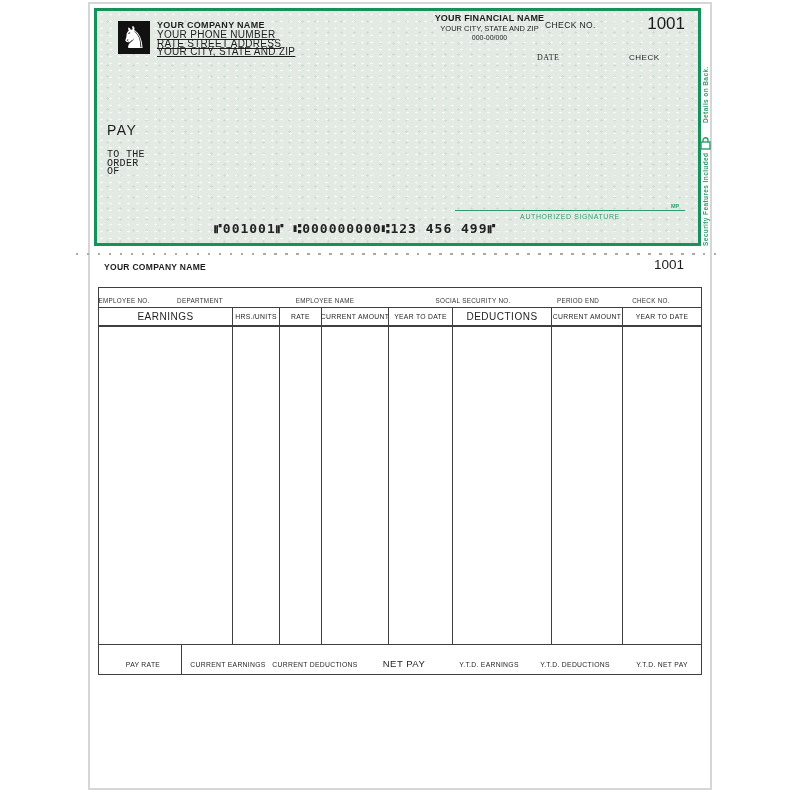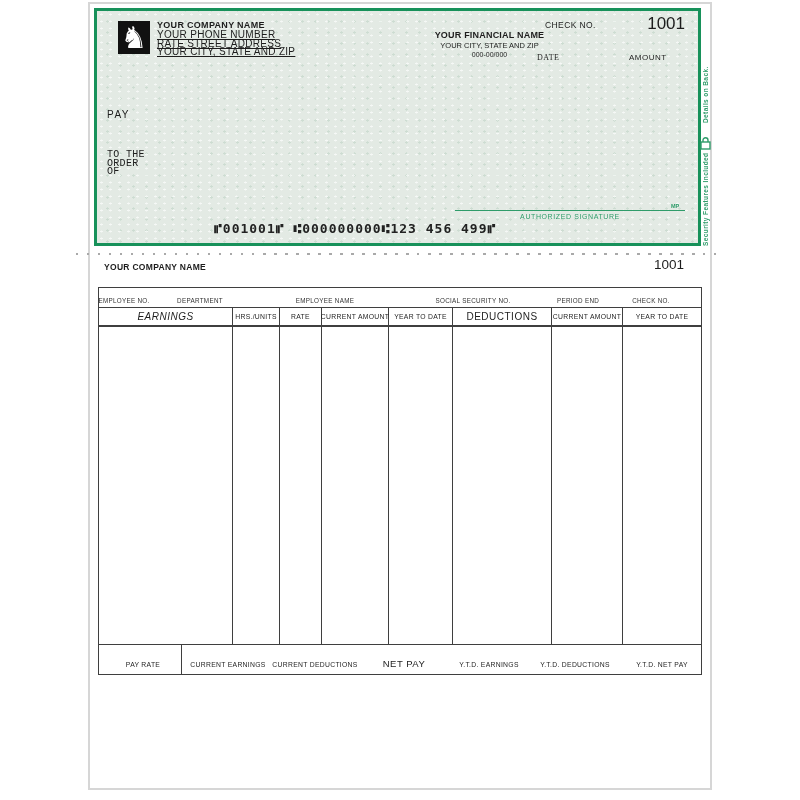--- a/index.html
+++ b/index.html
@@ -14,29 +14,29 @@
            background-color:#e3eae4;
            background-image:
              radial-gradient(rgba(255,255,255,.65) 1px, rgba(255,255,255,0) 1.6px),
              radial-gradient(rgba(168,196,180,.38) 1px, rgba(255,255,255,0) 1.6px);
            background-size:9px 7px, 13px 11px; background-position:0 0, 4px 5px; }
   .logo { position:absolute; left:21px; top:10px; width:32px; height:33px; background:#111; color:#fff;
           display:flex; align-items:center; justify-content:center; font-size:30px; line-height:1; }
   .co-block { position:absolute; left:60px; top:9px; }
   .co-name { font-size:9px; font-weight:bold; letter-spacing:.3px; margin-bottom:1px; }
   .co-line { font-size:10px; line-height:8.5px; letter-spacing:.3px;text-decoration:underline; }
-  .bank-block { position:absolute; left:335px; top:19px; width:115px; text-align:center; }
+  .bank-block { position:absolute; left:335px; top:2px; width:115px; text-align:center; }
   .bank-name { font-size:9px; font-weight:bold; letter-spacing:.2px; }
   .bank-city { font-size:7.5px; margin-top:1px; }
   .bank-fraction { font-size:7px; margin-top:1px; }
   .checkno-label { position:absolute; left:448px; top:9px; font-size:8.5px; letter-spacing:.4px; }
   .checkno-value { position:absolute; left:540px; top:3px; width:48px; text-align:right; font-size:17px; }
   .date-label { position:absolute; left:440px; top:42px; font-size:8px; letter-spacing:.5px;font-family:Liberation Serif, serif; }
   .amount-label { position:absolute; left:532px; top:42px; font-size:8px; letter-spacing:.5px; }
-  .pay-label { position:absolute; left:10px; top:98px; font-size:10px; letter-spacing:1.5px; }
+  .pay-label { position:absolute; left:10px; top:111px; font-size:14px; letter-spacing:1.5px; }
   .order-block { position:absolute; left:10px; top:140px; font-size:10px; line-height:8.5px; letter-spacing:.3px;font-family:Liberation Mono, monospace; }
   .msg-line { position:absolute; left:330px; top:150px; width:290px; text-align:center; font-size:8px; letter-spacing:.3px; }
   .sample-void { position:absolute; left:330px; top:163px; width:290px; text-align:center; font-size:19px; font-weight:bold; letter-spacing:1.5px; }
   .sig-line { position:absolute; left:358px; top:199px; width:230px; border-top:1px solid #2f9c6a; }
   .mp-mark { position:absolute; left:574px; top:192px; font-size:5.5px; font-weight:bold; color:#2f9c6a; letter-spacing:0; }
   .auth-sig { position:absolute; left:358px; top:202px; width:230px; text-align:center; font-size:7px; color:#2f9c6a; letter-spacing:.6px; }
   .micr { position:absolute; left:117px; top:210px; font-family:"DejaVu Sans Mono", monospace; font-weight:bold;
           font-size:13px; letter-spacing:1px; color:#222; }
 
   
@@ -59,21 +59,21 @@
   .info-row { position:relative; height:19px; }
   .info-label { position:absolute; bottom:3px; transform:translateX(-50%); font-size:6.3px; color:#333; letter-spacing:.3px; white-space:nowrap; }
   .head-row { display:flex; height:20px; border-top:1px solid #3f3f3f; border-bottom:2px solid #3f3f3f; }
   .head-cell { display:flex; align-items:center; justify-content:center; border-right:1px solid #3f3f3f;
                font-size:6.8px; letter-spacing:.3px; white-space:nowrap; }
   .head-cell.big { font-size:10px; letter-spacing:.5px; }
   .head-cell:last-child { border-right:none; }
   .body-row { display:flex; height:317px; }
   .body-cell { border-right:1px solid #3f3f3f; height:100%; }
   .body-cell:last-child { border-right:none; }
-  .c1{width:134px;font-style:italic;} .c2{width:47px;} .c3{width:42px;} .c4{width:67px;} .c5{width:64px;} .c6{width:99px;} .c7{width:71px;} .c8{width:78px; flex:1;}
+  .c1{width:134px;} .c2{width:47px;} .c3{width:42px;} .c4{width:67px;} .c5{width:64px;} .c6{width:99px;} .c7{width:71px;} .c8{width:78px; flex:1;}
   .foot-row { position:relative; height:30px; border-top:1px solid #3f3f3f; }
   .foot-divider { position:absolute; left:82px; top:0; width:1px; height:100%; background:#3f3f3f; }
   .foot-label { position:absolute; bottom:6px; transform:translateX(-50%); font-size:6.8px; letter-spacing:.3px; white-space:nowrap; }
   .foot-label.np { font-size:9.5px; letter-spacing:.5px; bottom:5px; }
 </style>
 </head>
 <body>
 
 <div class="stage">
 
@@ -91,21 +91,21 @@
 
     <div class="bank-block">
       <div class="bank-name">YOUR FINANCIAL NAME</div>
       <div class="bank-city">YOUR CITY, STATE AND ZIP</div>
       <div class="bank-fraction">000-00/000</div>
     </div>
 
     <div class="checkno-label">CHECK NO.</div>
     <div class="checkno-value">1001</div>
     <div class="date-label">DATE</div>
-    <div class="amount-label">AMOUNT</div>
+    <div class="amount-label">CHECK</div>
 
     <div class="pay-label">PAY</div>
 
     <div class="order-block">
       <div>TO THE</div>
       <div>ORDER</div>
       <div>OF</div>
     </div>
 
 

